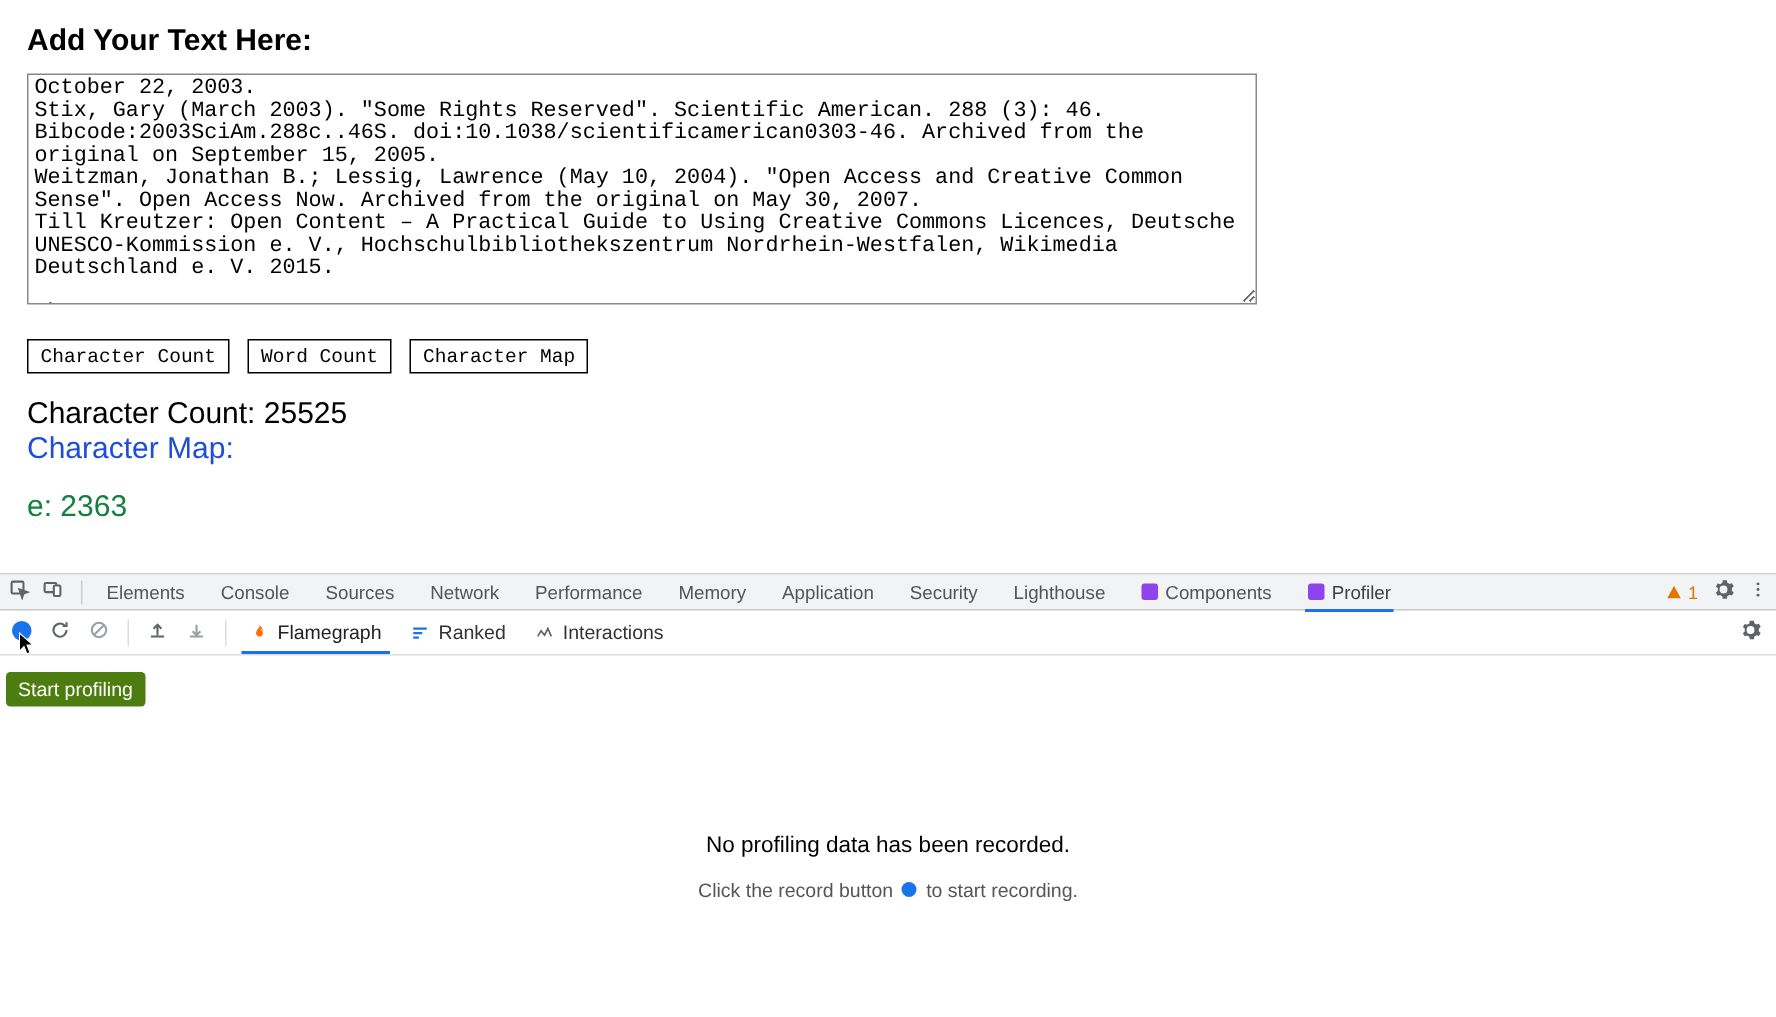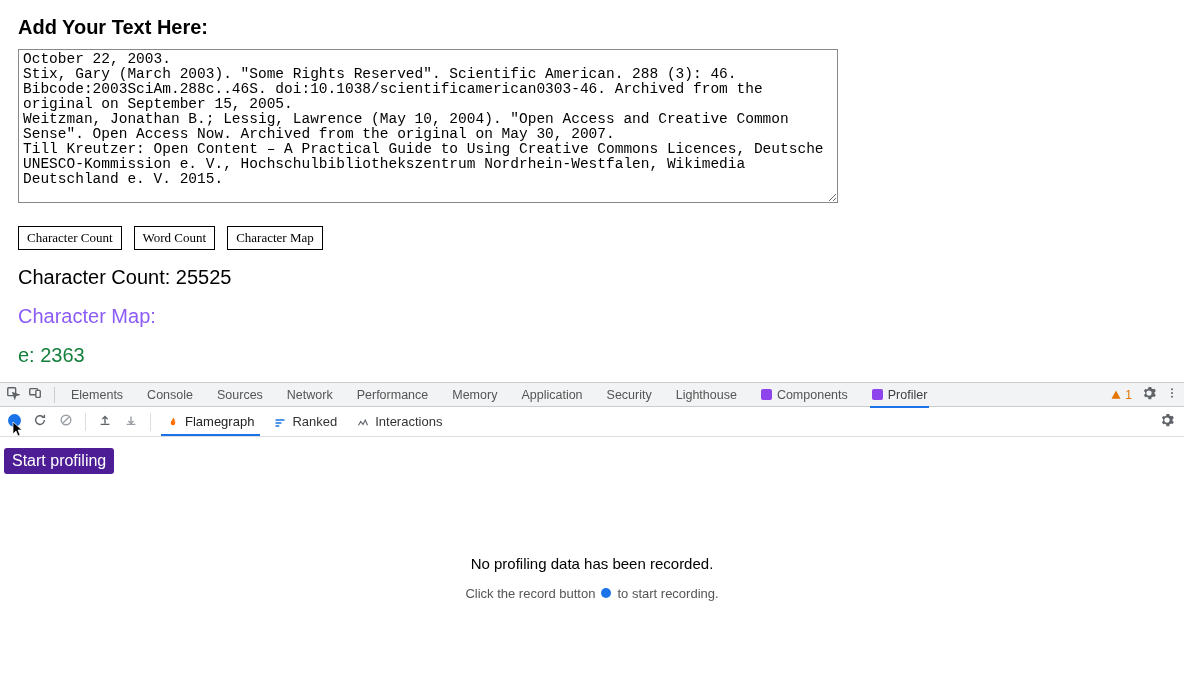--- a/index.html
+++ b/index.html
@@ -39,34 +39,33 @@
       margin-top: 20px;
       display: flex;
       gap: 12px;
     }
     .btn {
       border: 1px solid #000;
       background: #efefef;
       background: #fff;
       padding: 3px 8px;
       font-size: 13px;
-      font-family: Liberation Serif, serif;
+      font-family: Liberation Mono, monospace;
       cursor: pointer;
     }
     .result-line {
       font-size: 20px;
       font-weight: 400;
       margin-top: 16px;
       color: #000;
     }
     .result-line2 {
       font-size: 20px;
       font-weight: 400;
-      margin-top: 16px;
-      color: #8b5cf6;
+      color: #1d4ed8;
     }
     .result-line3 {
       font-size: 20px;
       font-weight: 400;
       margin-top: 16px;
       color: #15803d;
     }
     
     .devtools {
       position: absolute;
@@ -148,43 +147,43 @@
       padding: 0 8px;
       gap: 12px;
       font-size: 13px;
       color: #333;
       position: relative;
     }
     .prof-toolbar .tb-sep {
       width: 1px; height: 18px; background: #ddd;
     }
     .prof-tab {
-      display: flex; align-items: flex-end; gap: 6px;
+      display: flex; align-items: center; gap: 6px;
       padding: 0 4px;
       cursor: pointer;
     }
     .prof-tab.active {
       color: #222;
       position: relative;
     }
     .prof-tab.active::after {
       content: "";
       position: absolute;
       left: -2px; right: -2px; bottom: -7px;
       height: 2px; background: #1a73e8;
     }
     .prof-gear {
       position: absolute; right: 10px;
     }
     .tooltip {
       position: absolute;
       left: 4px; top: 448px;
-      background: #4c1d95;
+      background: #4d7c0f;
       color: #fff;
-      font-size: 16px;
+      font-size: 13px;
       padding: 4px 8px;
       border-radius: 3px;
     }
     .cursor {
       position: absolute;
       left: 12px; top: 421px;
       width: 12px; height: 16px;
       pointer-events: none;
     }
     .prof-body {

